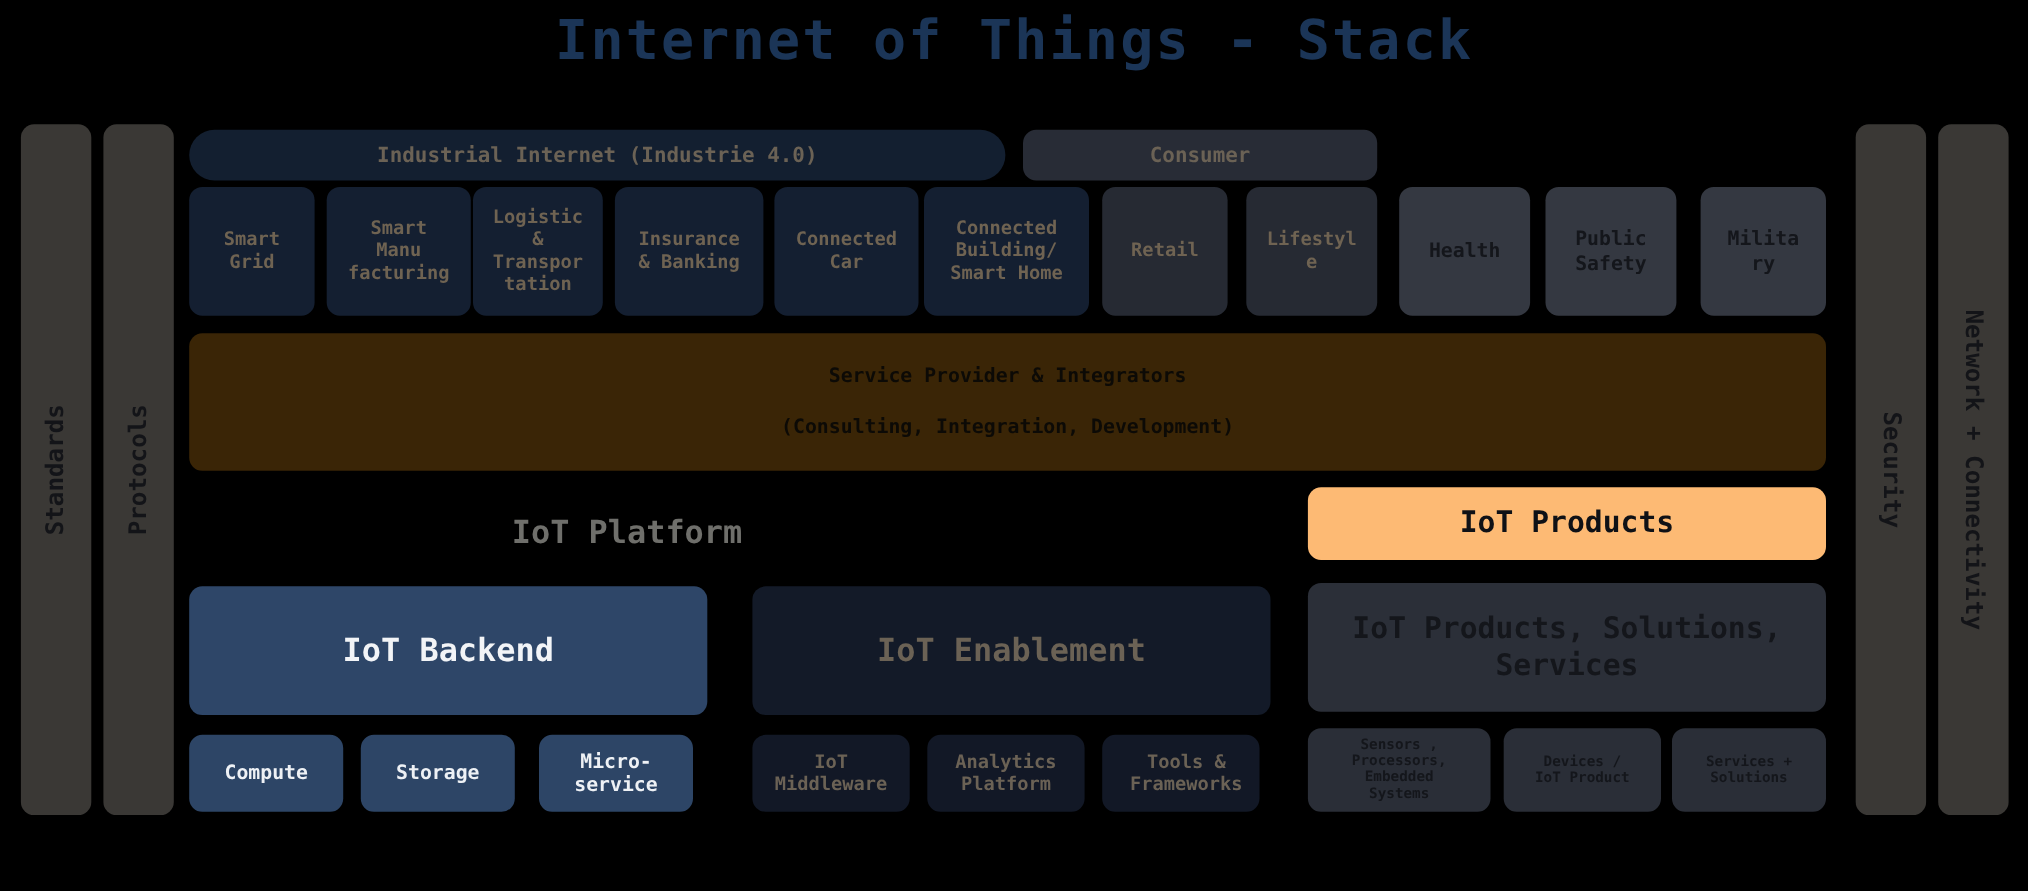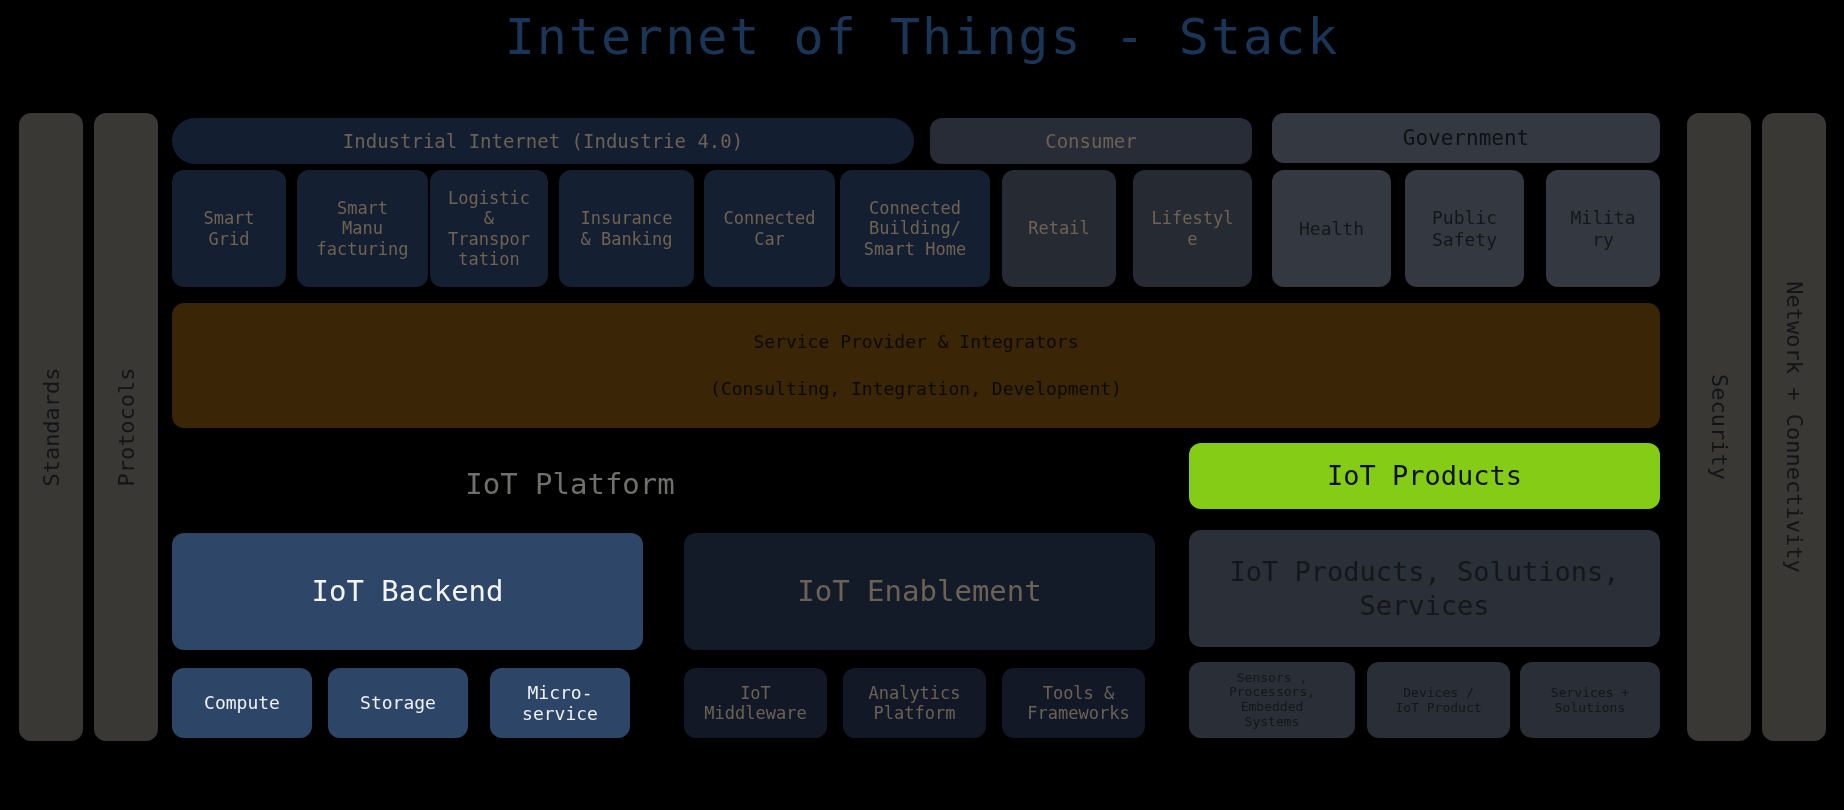--- a/index.html
+++ b/index.html
@@ -13,20 +13,21 @@
   }
   body {
     font-family: "DejaVu Sans Mono", "Liberation Mono", monospace;
     position: relative;
   }
   #stage {
     position: relative;
     width: 1796px;
     height: 810px;
     background: #000000;
+    font-weight: bold;
   }
 
   
   #title {
     position: absolute;
     left: 0;
     top: 8px;
     width: 1844px;
     text-align: center;
     font-size: 50px;
@@ -129,21 +130,21 @@
     background: #2e4668;
     color: #f2f4f7;
     font-size: 29px;
   }
   .box-enable {
     background: #131a28;
     color: #6b6255;
     font-size: 29px;
   }
   .box-products-hdr {
-    background: #84cc16;
+    background: #fdba74;
     color: #0f1116;
     font-size: 27px;
   }
   .box-products-body {
     background: #2b2f38;
     color: #14161b;
     font-size: 27px;
     line-height: 1.25;
   }
 
@@ -187,23 +188,20 @@
   </div>
 
   <div class="box band-ind" style="left:172px; top:118px; width:742px; height:46px;">
     <span>Industrial Internet (Industrie 4.0)</span>
   </div>
 
   <div class="box band-con" style="left:930px; top:118px; width:322px; height:46px;">
     <span>Consumer</span>
   </div>
 
-  <div class="box band-gov" style="left:1272px; top:113px; width:388px; height:50px;">
-    <span>Government</span>
-  </div>
 
   <div class="box tile-ind" style="left:172px; top:170px; width:114px; height:117px;">
     <span>Smart
 Grid</span>
   </div>
   <div class="box tile-ind" style="left:297px; top:170px; width:131px; height:117px;">
     <span>Smart
 Manu
 facturing</span>
   </div>

